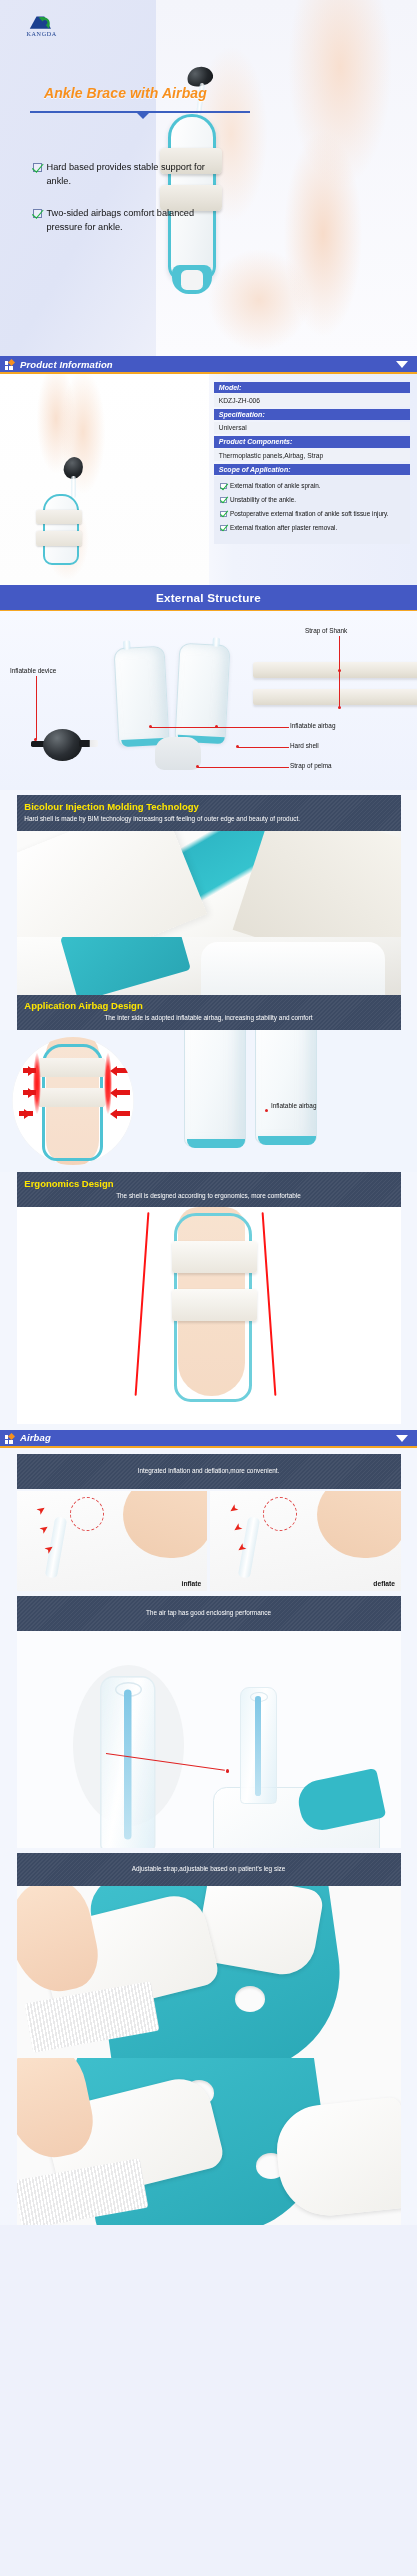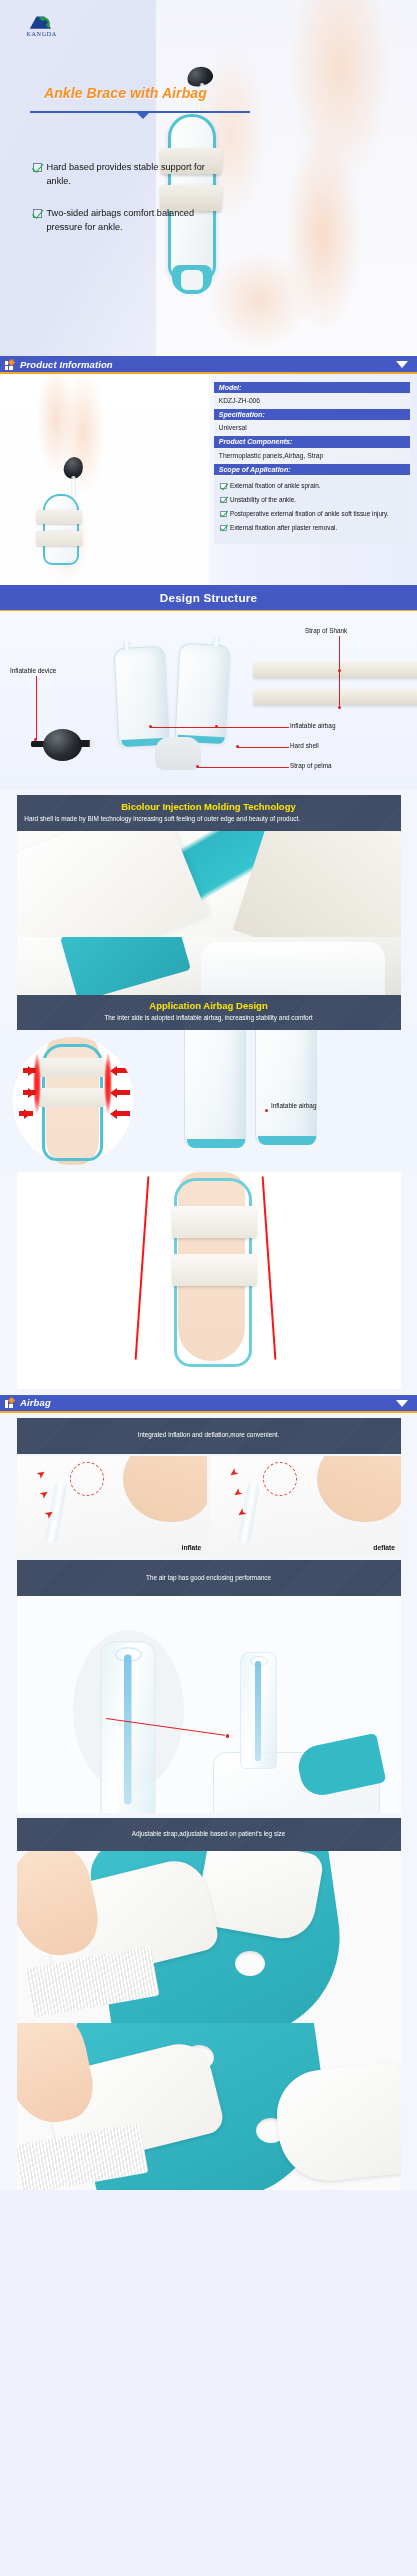--- a/index.html
+++ b/index.html
@@ -214,21 +214,21 @@
   .ps-dot{ position:absolute; width:3.3px; height:3.3px; background:#e02020; border-radius:50%; }
 
   
   .char-body{ width:417px; background:#f3f6fd; padding:5.6px 0 0 0; }
   .cap-box{
     width:384px; margin:0 auto;
     background:#3c4a63;
     background-image:repeating-linear-gradient(135deg,rgba(255,255,255,.05) 0 1.1px,transparent 1.1px 2.8px);
     padding:5.6px 7.8px 6.7px 7.8px;
   }
-  .cap-title{ color:#FFE600; font-size:9.5px; font-weight:bold; text-align:center; margin-bottom:2.2px; }
+  .cap-title{ color:#FFE600; font-size:9.5px; font-weight:bold; margin-bottom:2.2px; }
   .cap-sub{ color:#ffffff; font-size:6.4px; line-height:1.55; }
   .cap-sub.center{ text-align:center; }
 
   .photo{ width:384px; margin:0 auto; display:block; position:relative; overflow:hidden; }
   .ph-bim{
     height:106px;
     background:
       linear-gradient(150deg,#fbfbfa 0%,#fbfbfa 34%,#2fb8c6 36%,#35c3ce 52%,#fbfbf9 54%,#e9e7e0 100%);
   }
   .ph-bim:before{
@@ -475,21 +475,21 @@
         </div>
         <div class="scope-item">
           <span class="chk2"></span>
           <span class="scope-text">External fixation after plaster removal.</span>
         </div>
       </div>
     </div>
   </div>
 
   <div class="ps-bar">
-    <span>Design Structure</span>
+    <span>External Structure</span>
   </div>
 
   <div class="ps-body">
     <div class="ps-pump">
       <div class="nozL"></div>
         <div class="ball"></div>
         <div class="nozR"></div>
     </div>
     <div class="ps-bag left">
         <i class="nipple"></i>
@@ -553,20 +553,24 @@
         <i class="arrow arw-r" style="left:98px; top:29px;"></i>
         <i class="arrow arw-r" style="left:98px; top:51px;"></i>
         <i class="arrow arw-r" style="left:98px; top:72px;"></i>
       </div>
       <div class="bigbag one"></div>
       <div class="bigbag two"></div>
       <div class="airdot"></div>
       <div class="airlab">Inflatable airbag</div>
     </div>
 
+    <div class="cap-box">
+      <div class="cap-title">Ergonomics Design</div>
+      <div class="cap-sub center">The shell is designed according to ergonomics,  more comfortable</div>
+    </div>
 
     <div class="ergo-photo">
       <div class="eg-leg"></div>
       <div class="eg-shell"></div>
       <div class="eg-strap u"></div>
       <div class="eg-strap d"></div>
       <div class="eg-redline" style="left:124px; top:4.5px;  height:184px; transform:rotate(4deg);"></div>
       <div class="eg-redline" style="left:251px; top:4.5px;  height:184px; transform:rotate(-4deg);"></div>
     </div>
     <div class="spacer"></div>

